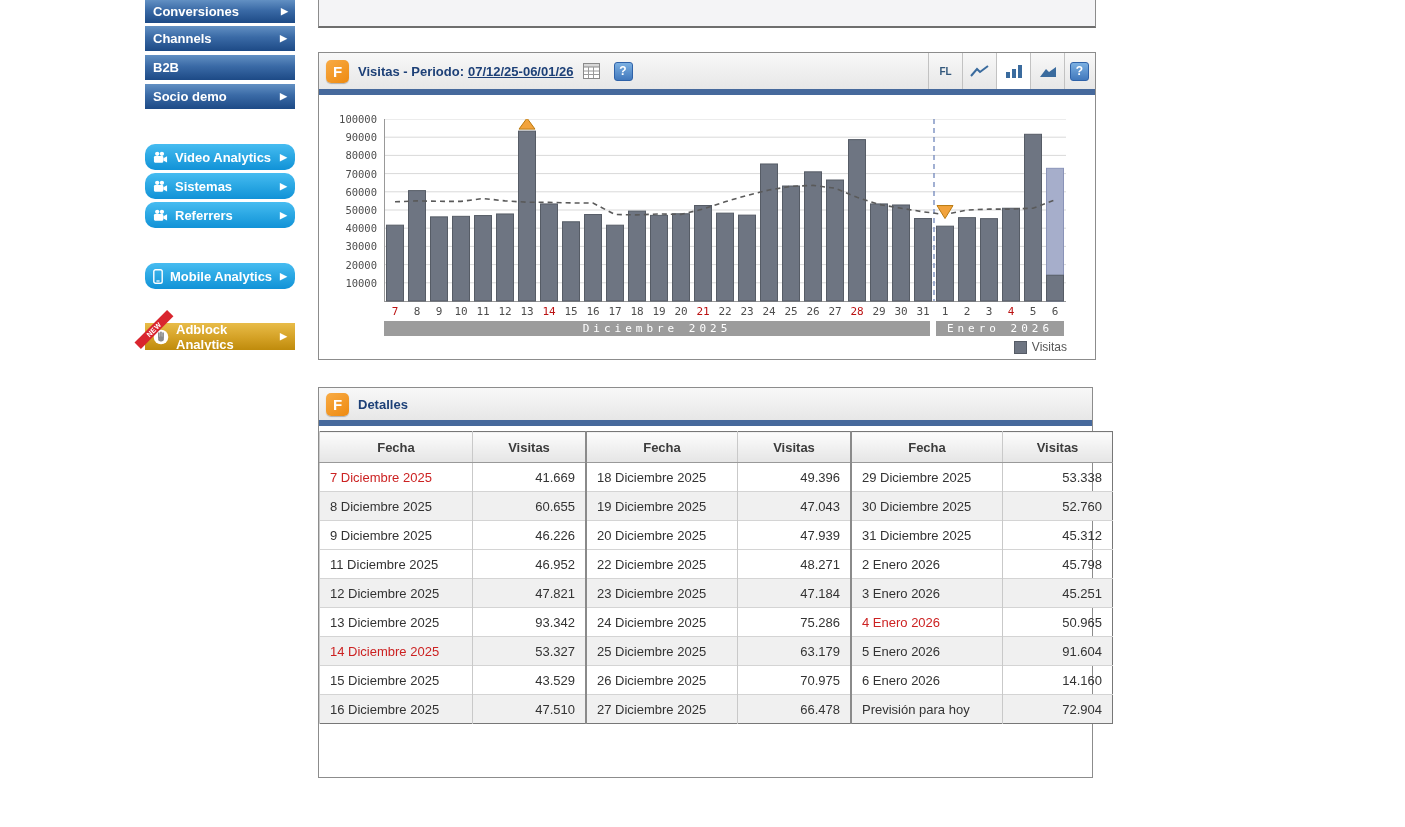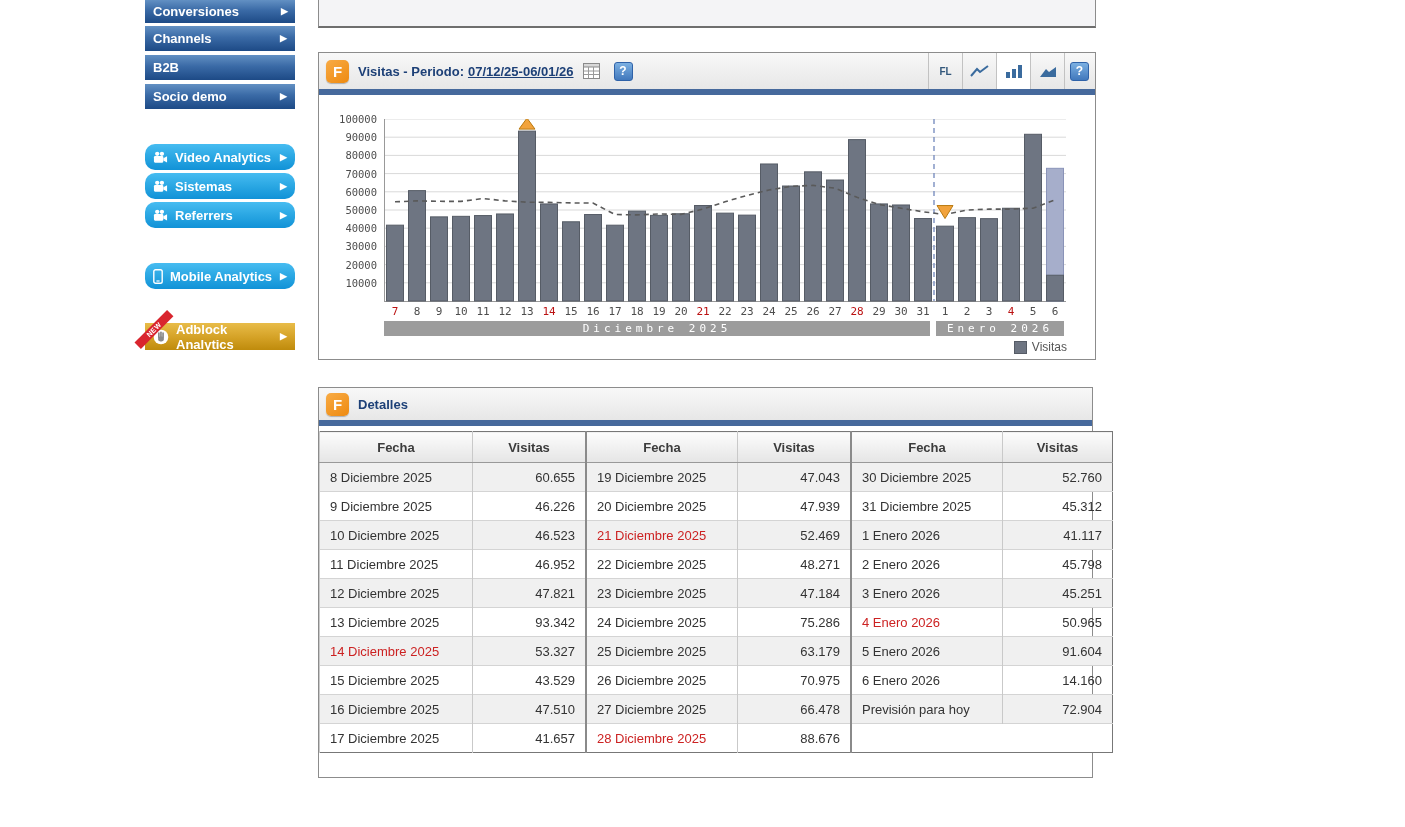--- a/index.html
+++ b/index.html
@@ -318,44 +318,44 @@
           <tr id="dt-head">
             <th style="width: 150px;">Fecha</th>
             <th style="width: 110px;">Visitas</th>
             <th class="group-sep" style="width: 148px;">Fecha</th>
             <th style="width: 110px;">Visitas</th>
             <th class="group-sep" style="width: 148px;">Fecha</th>
             <th style="width: 107px;">Visitas</th>
           </tr>
         </thead>
       <tbody id="dt-body">
+          <tr>
+            <td class="red">7 Diciembre 2025</td>
+            <td class="num">41.669</td>
+            <td class="group-sep">18 Diciembre 2025</td>
+            <td class="num">49.396</td>
+            <td class="group-sep">29 Diciembre 2025</td>
+            <td class="num">53.338</td>
+          </tr>
           <tr class="alt">
             <td>8 Diciembre 2025</td>
             <td class="num">60.655</td>
             <td class="group-sep">19 Diciembre 2025</td>
             <td class="num">47.043</td>
             <td class="group-sep">30 Diciembre 2025</td>
             <td class="num">52.760</td>
           </tr>
           <tr>
             <td>9 Diciembre 2025</td>
             <td class="num">46.226</td>
             <td class="group-sep">20 Diciembre 2025</td>
             <td class="num">47.939</td>
             <td class="group-sep">31 Diciembre 2025</td>
             <td class="num">45.312</td>
           </tr>
-          <tr class="alt">
-            <td>10 Diciembre 2025</td>
-            <td class="num">46.523</td>
-            <td class="red group-sep">21 Diciembre 2025</td>
-            <td class="num">52.469</td>
-            <td class="group-sep">1 Enero 2026</td>
-            <td class="num">41.117</td>
-          </tr>
           <tr>
             <td>11 Diciembre 2025</td>
             <td class="num">46.952</td>
             <td class="group-sep">22 Diciembre 2025</td>
             <td class="num">48.271</td>
             <td class="group-sep">2 Enero 2026</td>
             <td class="num">45.798</td>
           </tr>
           <tr class="alt">
             <td>12 Diciembre 2025</td>
@@ -390,24 +390,17 @@
             <td class="num">14.160</td>
           </tr>
           <tr class="alt">
             <td>16 Diciembre 2025</td>
             <td class="num">47.510</td>
             <td class="group-sep">27 Diciembre 2025</td>
             <td class="num">66.478</td>
             <td class="group-sep">Previsión para hoy</td>
             <td class="num">72.904</td>
           </tr>
-          <tr>
-            <td>17 Diciembre 2025</td>
-            <td class="num">41.657</td>
-            <td class="red group-sep">28 Diciembre 2025</td>
-            <td class="num">88.676</td>
-            <td colspan="2" class="blank group-sep"></td>
-          </tr>
         </tbody>
     </table>
   </div>
 
 </div>
 
 </body></html>

